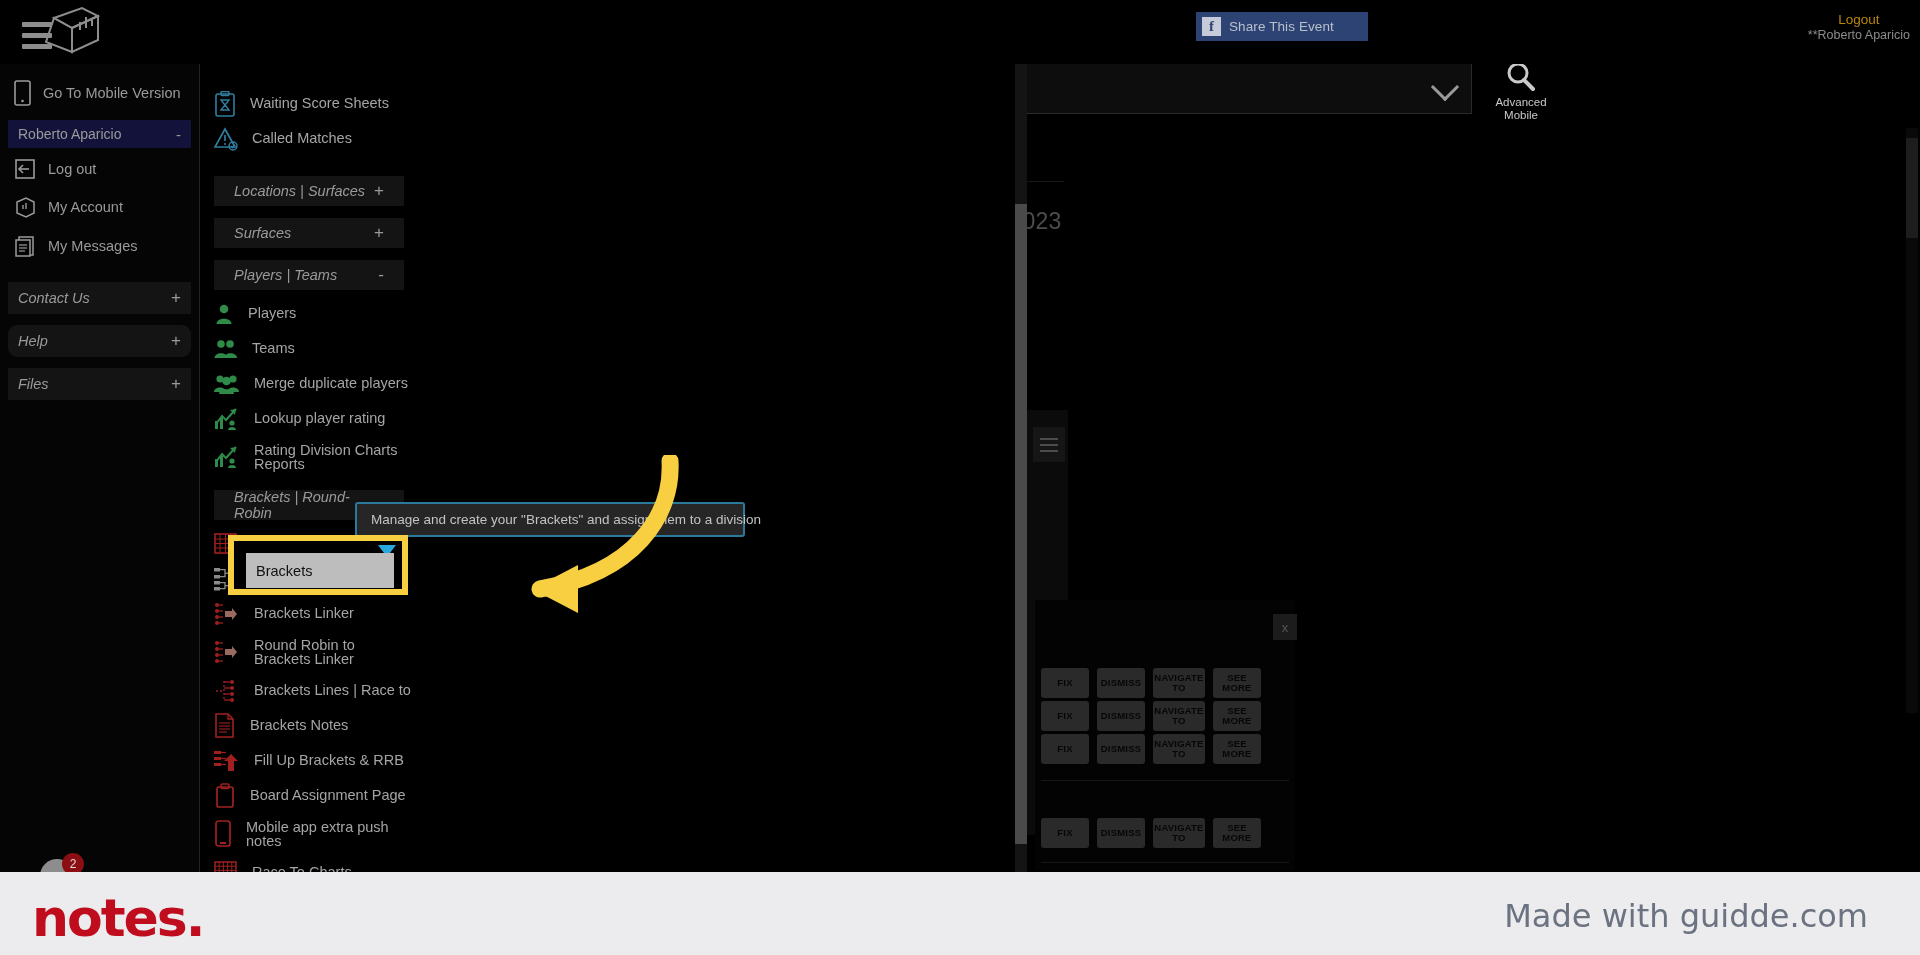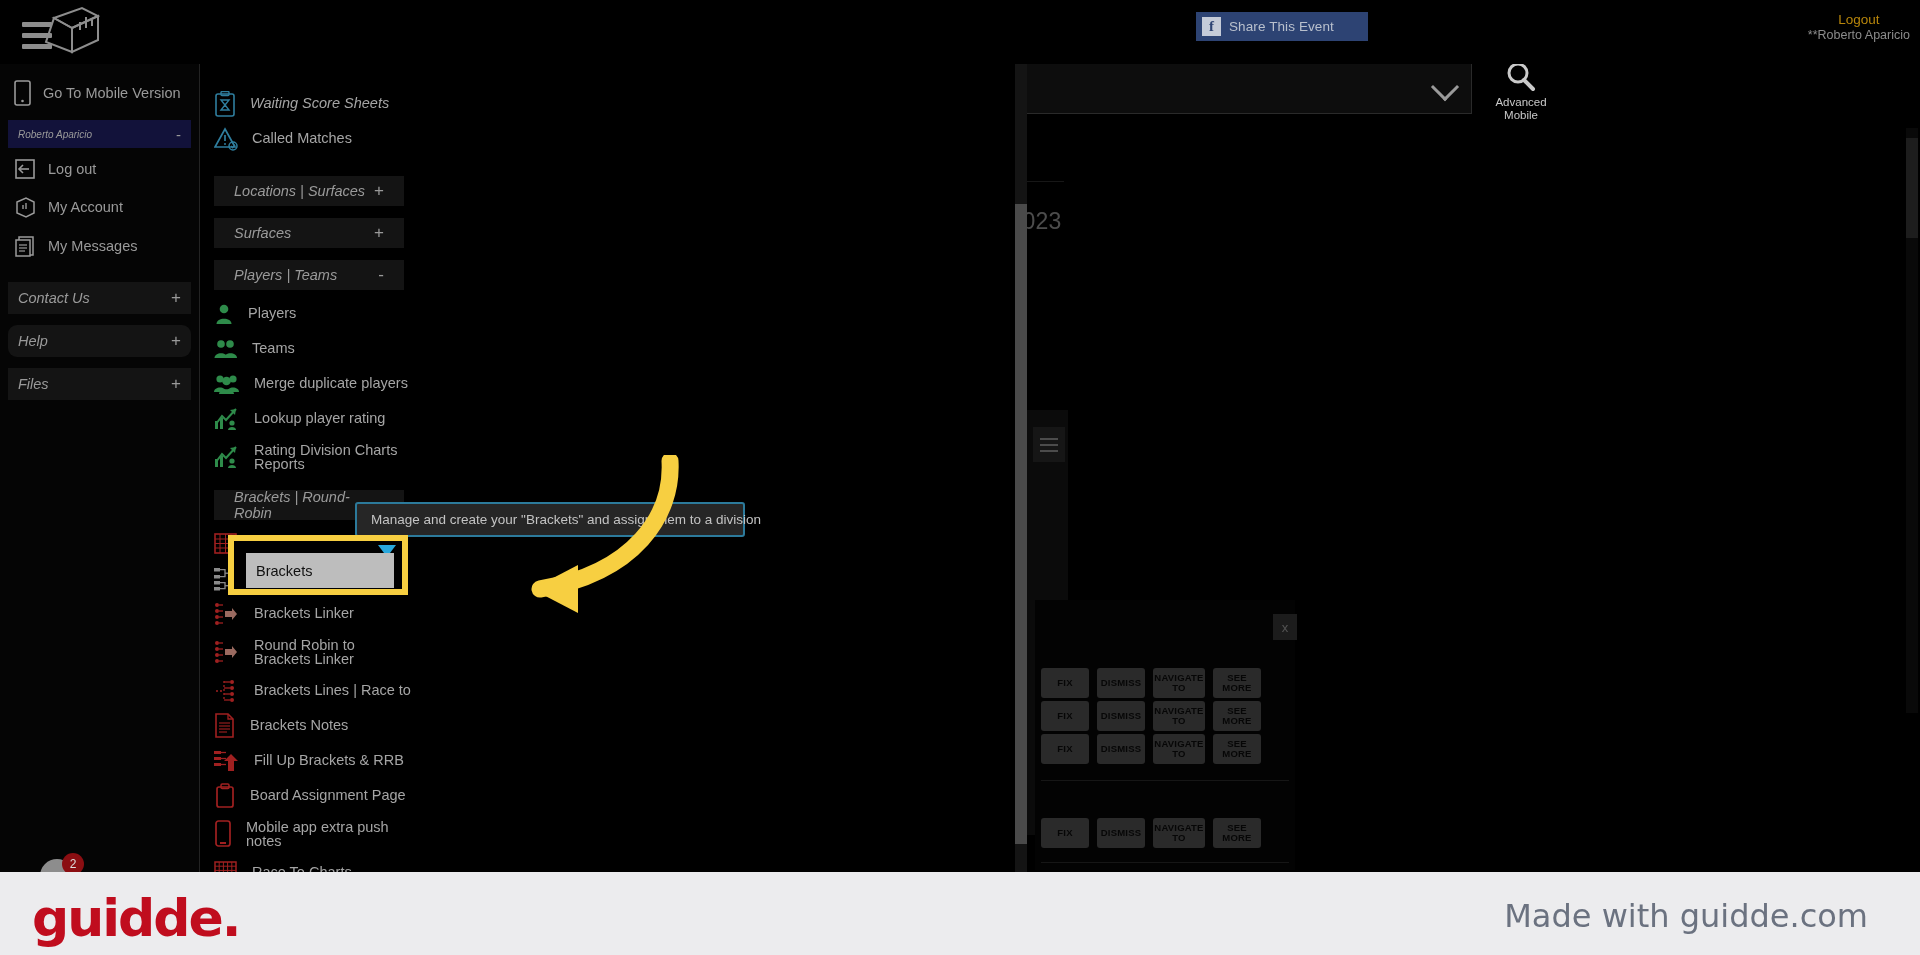--- a/index.html
+++ b/index.html
@@ -114,21 +114,21 @@
     position:absolute; left:0; top:64px; width:200px; height:808px;
     background:#050505; border-right:1px solid #232323; z-index:35;
   }
   .ls-item { display:flex; align-items:center; gap:12px; padding:8px 0 8px 14px; }
   .ls-item .txt { color:#9a9a9a; font-size:14.5px; }
   .ls-user {
     margin:6px 8px 2px; height:28px; background:#12123a;
     display:flex; align-items:center; justify-content:space-between;
     padding:0 10px;
   }
-  .ls-user .nm { color:#9a9a9a; font-size:10px; font-style:italic; }
+  .ls-user .nm { color:#9a9a9a; font-size:14px; }
   .ls-user .sg { color:#9a9a9a; font-size:15px; }
   .ls-sect {
     margin:8px 8px 0; height:32px; background:#141414;
     display:flex; align-items:center; justify-content:space-between; padding:0 10px;
   }
   .ls-sect .nm { color:#9a9a9a; font-size:14.5px; font-style:italic; }
   .ls-sect .sg { color:#9a9a9a; font-size:17px; }
 
   .badge-wrap { position:absolute; left:40px; top:795px; }
   .badge-circle { width:34px; height:34px; border-radius:50%; background:#8d8d8d; }
@@ -329,21 +329,21 @@
 
     <div class="badge-wrap">
       <div class="badge-circle"></div>
       <div class="badge-count">2</div>
     </div>
   </div>
 
   <div class="flyout">
 
     <div style="height:6px;"></div>
-    <div class="mi" style="margin-top:16px;font-style:italic;">
+    <div class="mi" style="margin-top:16px;">
       <svg width="22" height="26" viewBox="0 0 22 26">
         <rect x="2" y="3" width="18" height="22" rx="2" fill="none" stroke="#2f7e9e" stroke-width="1.6"></rect>
         <rect x="7" y="0.5" width="8" height="4" rx="1" fill="none" stroke="#2f7e9e" stroke-width="1.4"></rect>
         <path d="M7 9 h8 l-4 5 l4 5 h-8 l4 -5 z" fill="none" stroke="#2f7e9e" stroke-width="1.4"></path>
       </svg>
       <span class="txt">Waiting Score Sheets</span>
     </div>
     <div class="mi">
       <svg width="24" height="24" viewBox="0 0 24 24">
         <path d="M11 2 L21 20 L1 20 Z" fill="none" stroke="#2f7e9e" stroke-width="1.7"></path>
@@ -586,17 +586,17 @@
       <span class="fb-label">Share This Event</span>
     </div>
 
     <div class="account-block">
       <span class="logout-link">Logout</span>
       <span class="acct-name">**Roberto Aparicio</span>
     </div>
   </div>
 
   <div class="footer">
-    <div class="guidde-logo">guidde.</div>
+    <div class="guidde-logo">notes.</div>
     <div class="made-with">Made with guidde.com</div>
   </div>
 
 </div>
 
 </body></html>

